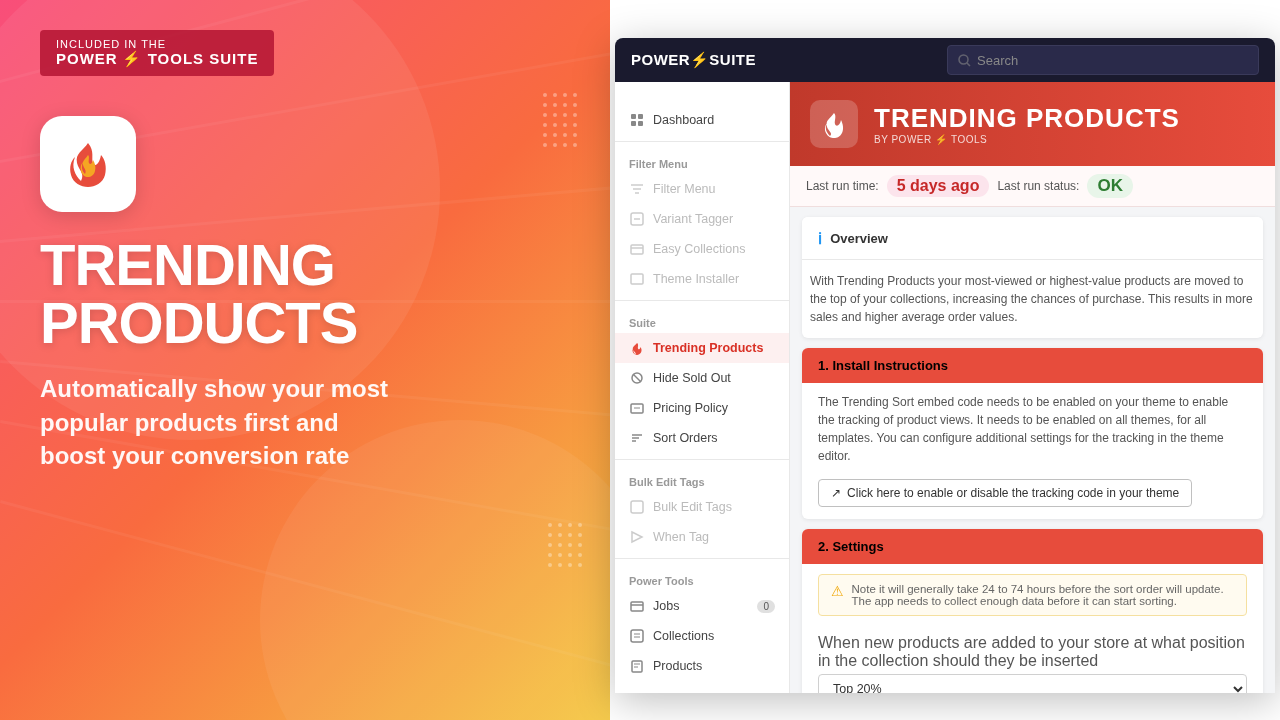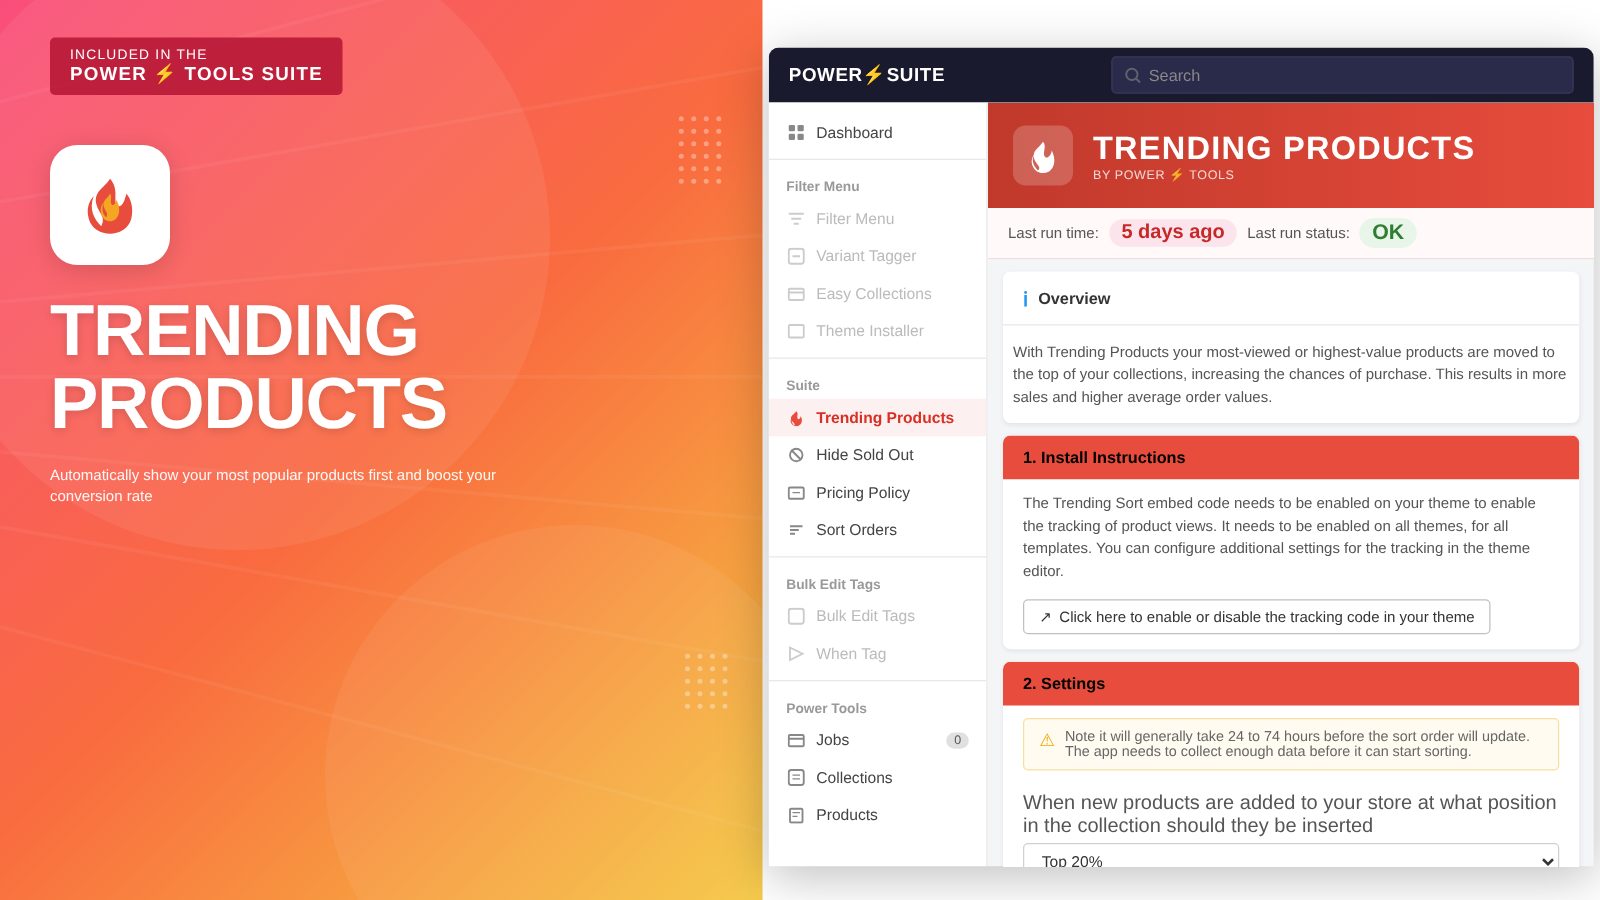--- a/index.html
+++ b/index.html
@@ -83,22 +83,22 @@
       line-height: 1.0;
       text-transform: uppercase;
       letter-spacing: -1px;
       margin-bottom: 20px;
       text-shadow: 0 2px 8px rgba(0,0,0,0.15);
     }
 
     .hero-subtitle {
       z-index: 1;
       color: rgba(255,255,255,0.95);
-      font-size: 12px;
-      font-weight: 400;
+      font-size: 24px;
+      font-weight: 700;
       line-height: 1.4;
       max-width: 360px;
     }
 
     
     .dots-tl, .dots-br {
       position: absolute;
       z-index: 0;
     }
     .dots-tl { top: 90px; right: 10px; }
@@ -133,38 +133,38 @@
     }
     .lightning { color: #f5a623; }
     .search-bar {
       background: #2a2a4a;
       border: 1px solid #3a3a5a;
       border-radius: 4px;
       display: flex;
       align-items: center;
       padding: 0 10px;
       gap: 6px;
-      width: 370px;
+      width: 312px;
       height: 30px;
     }
     .search-icon-svg { opacity: 0.6; }
     .search-placeholder { color: #888; font-size: 13px; }
 
     
     .app-body {
       display: flex;
       height: calc(100% - 44px);
     }
 
     
     .sidebar {
       width: 175px;
       background: #fff;
       border-right: 1px solid #e8e8e8;
-      padding: 9px 0;
+      padding: 23px 0;
       flex-shrink: 0;
       overflow-y: auto;
     }
     .sidebar-item {
       display: flex;
       align-items: center;
       gap: 8px;
       padding: 7px 14px;
       font-size: 12.5px;
       color: #444;

